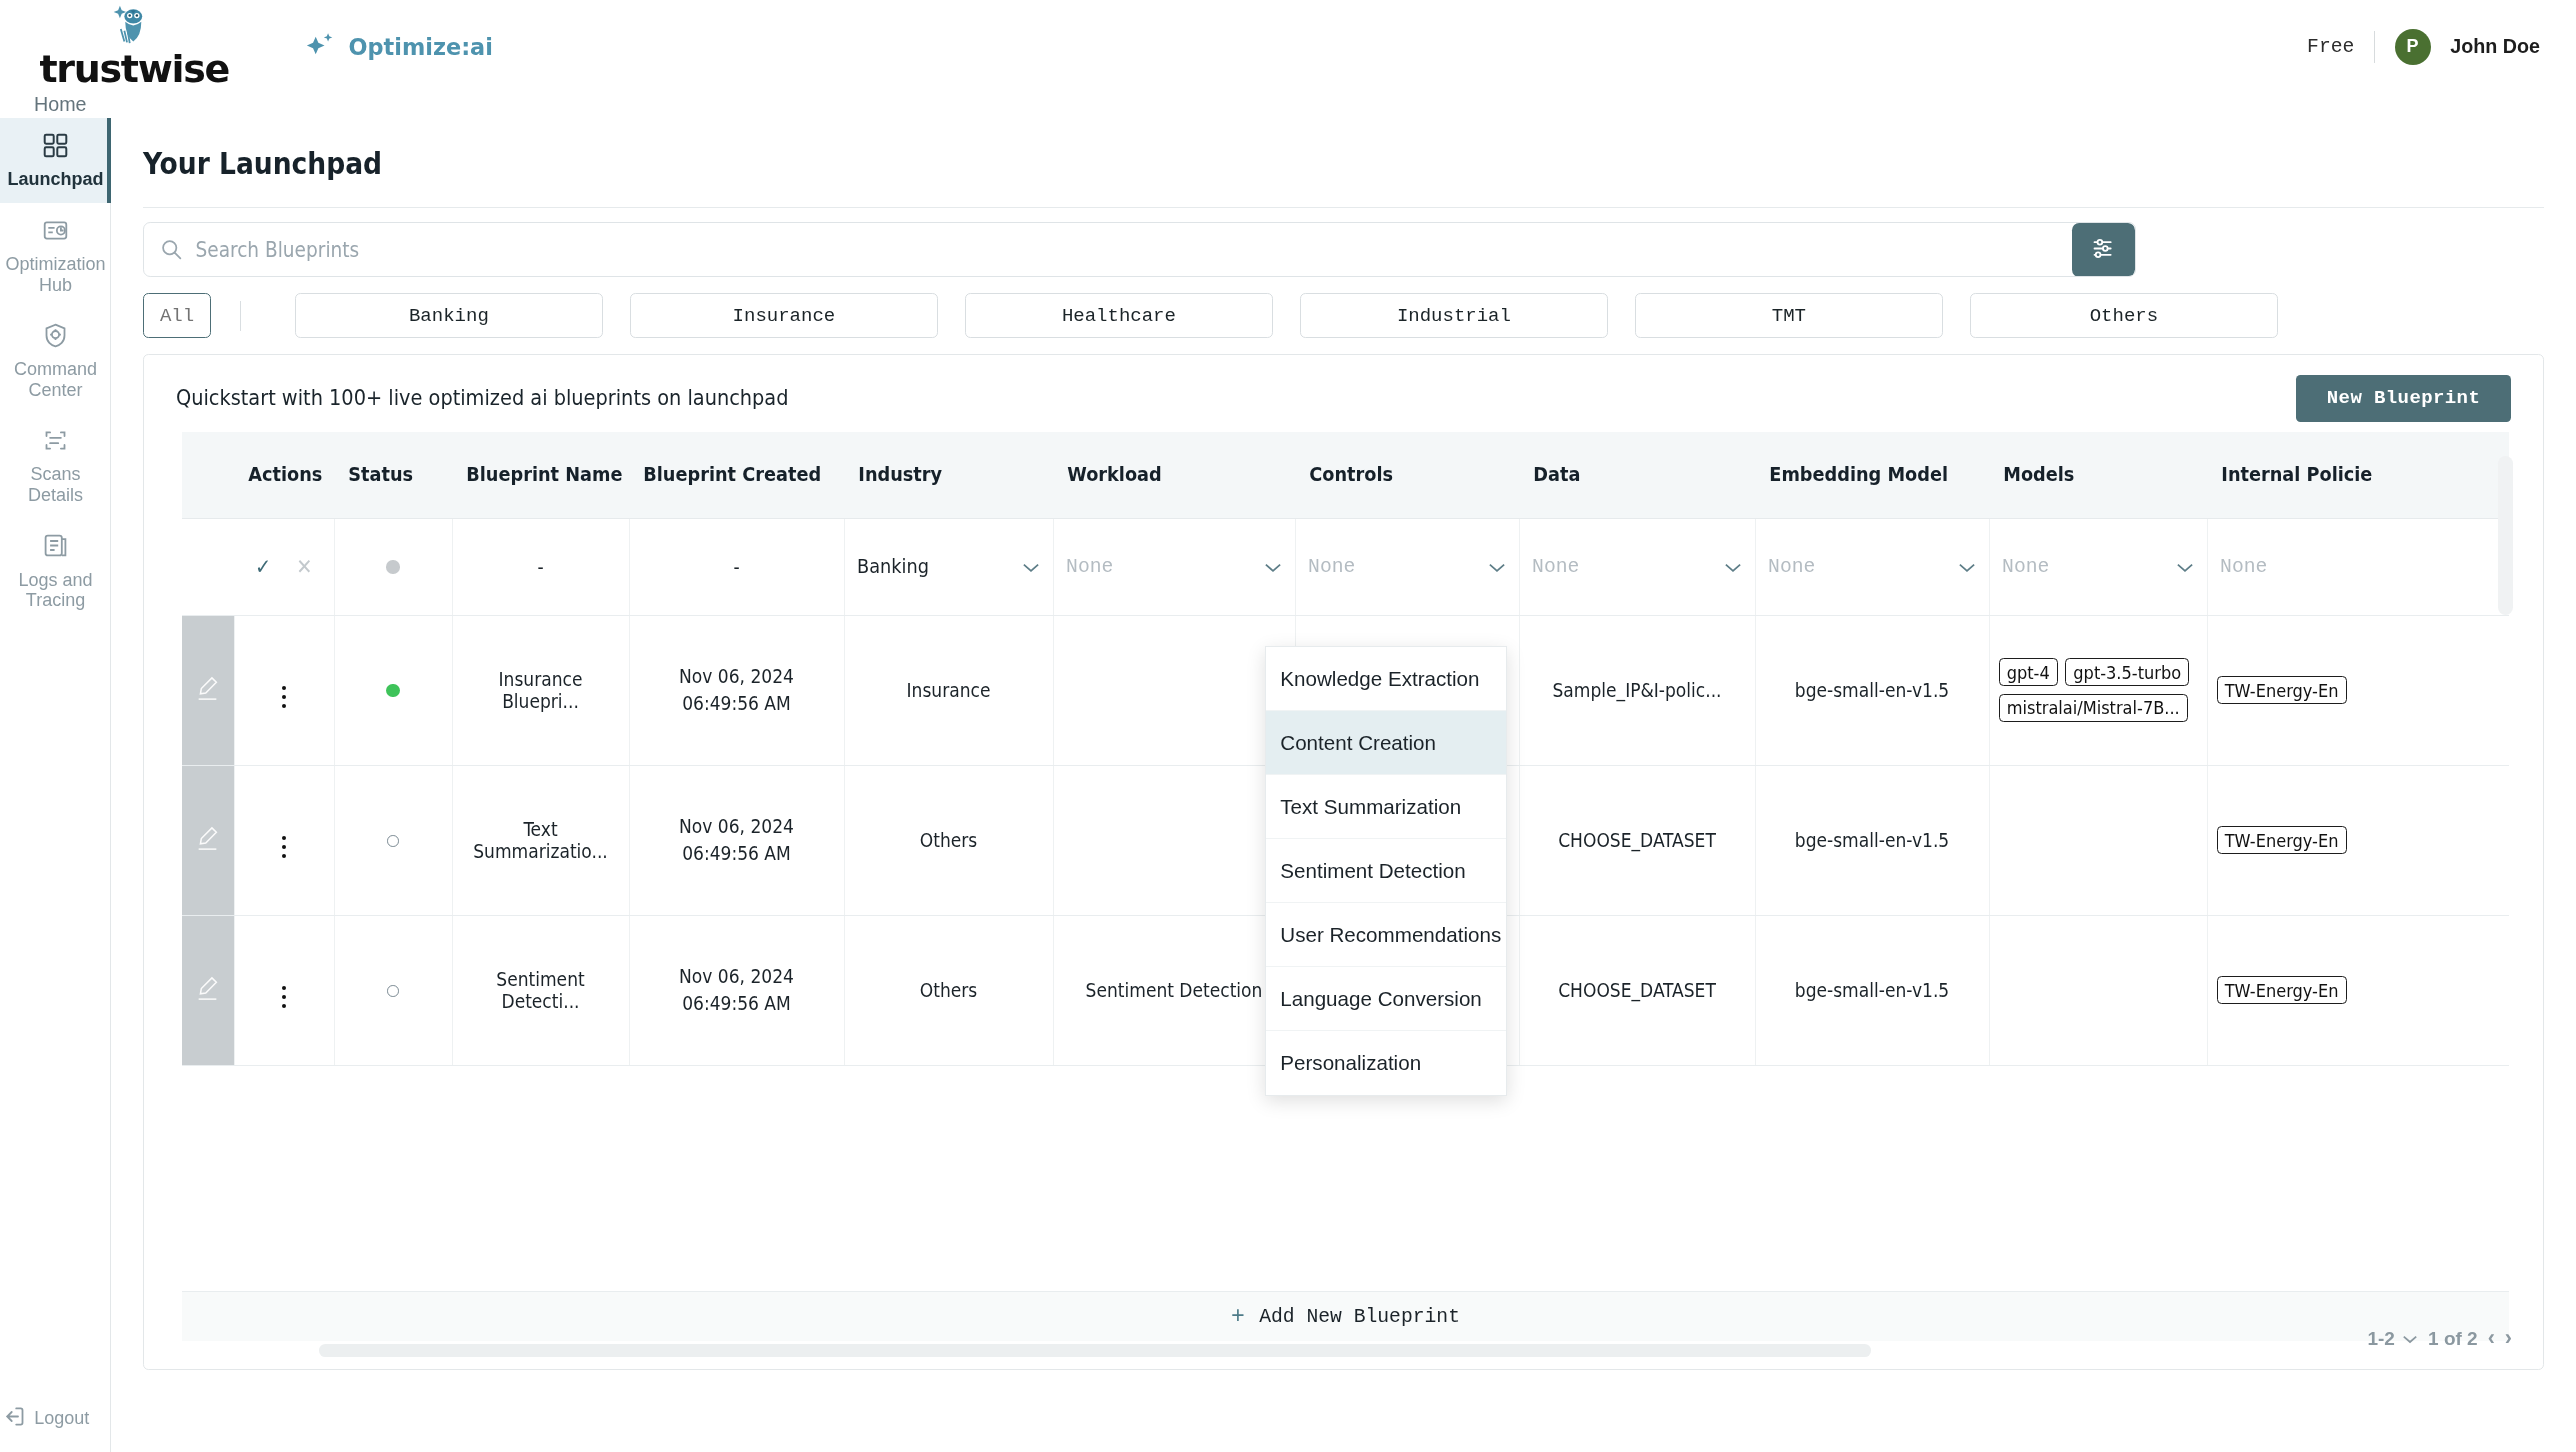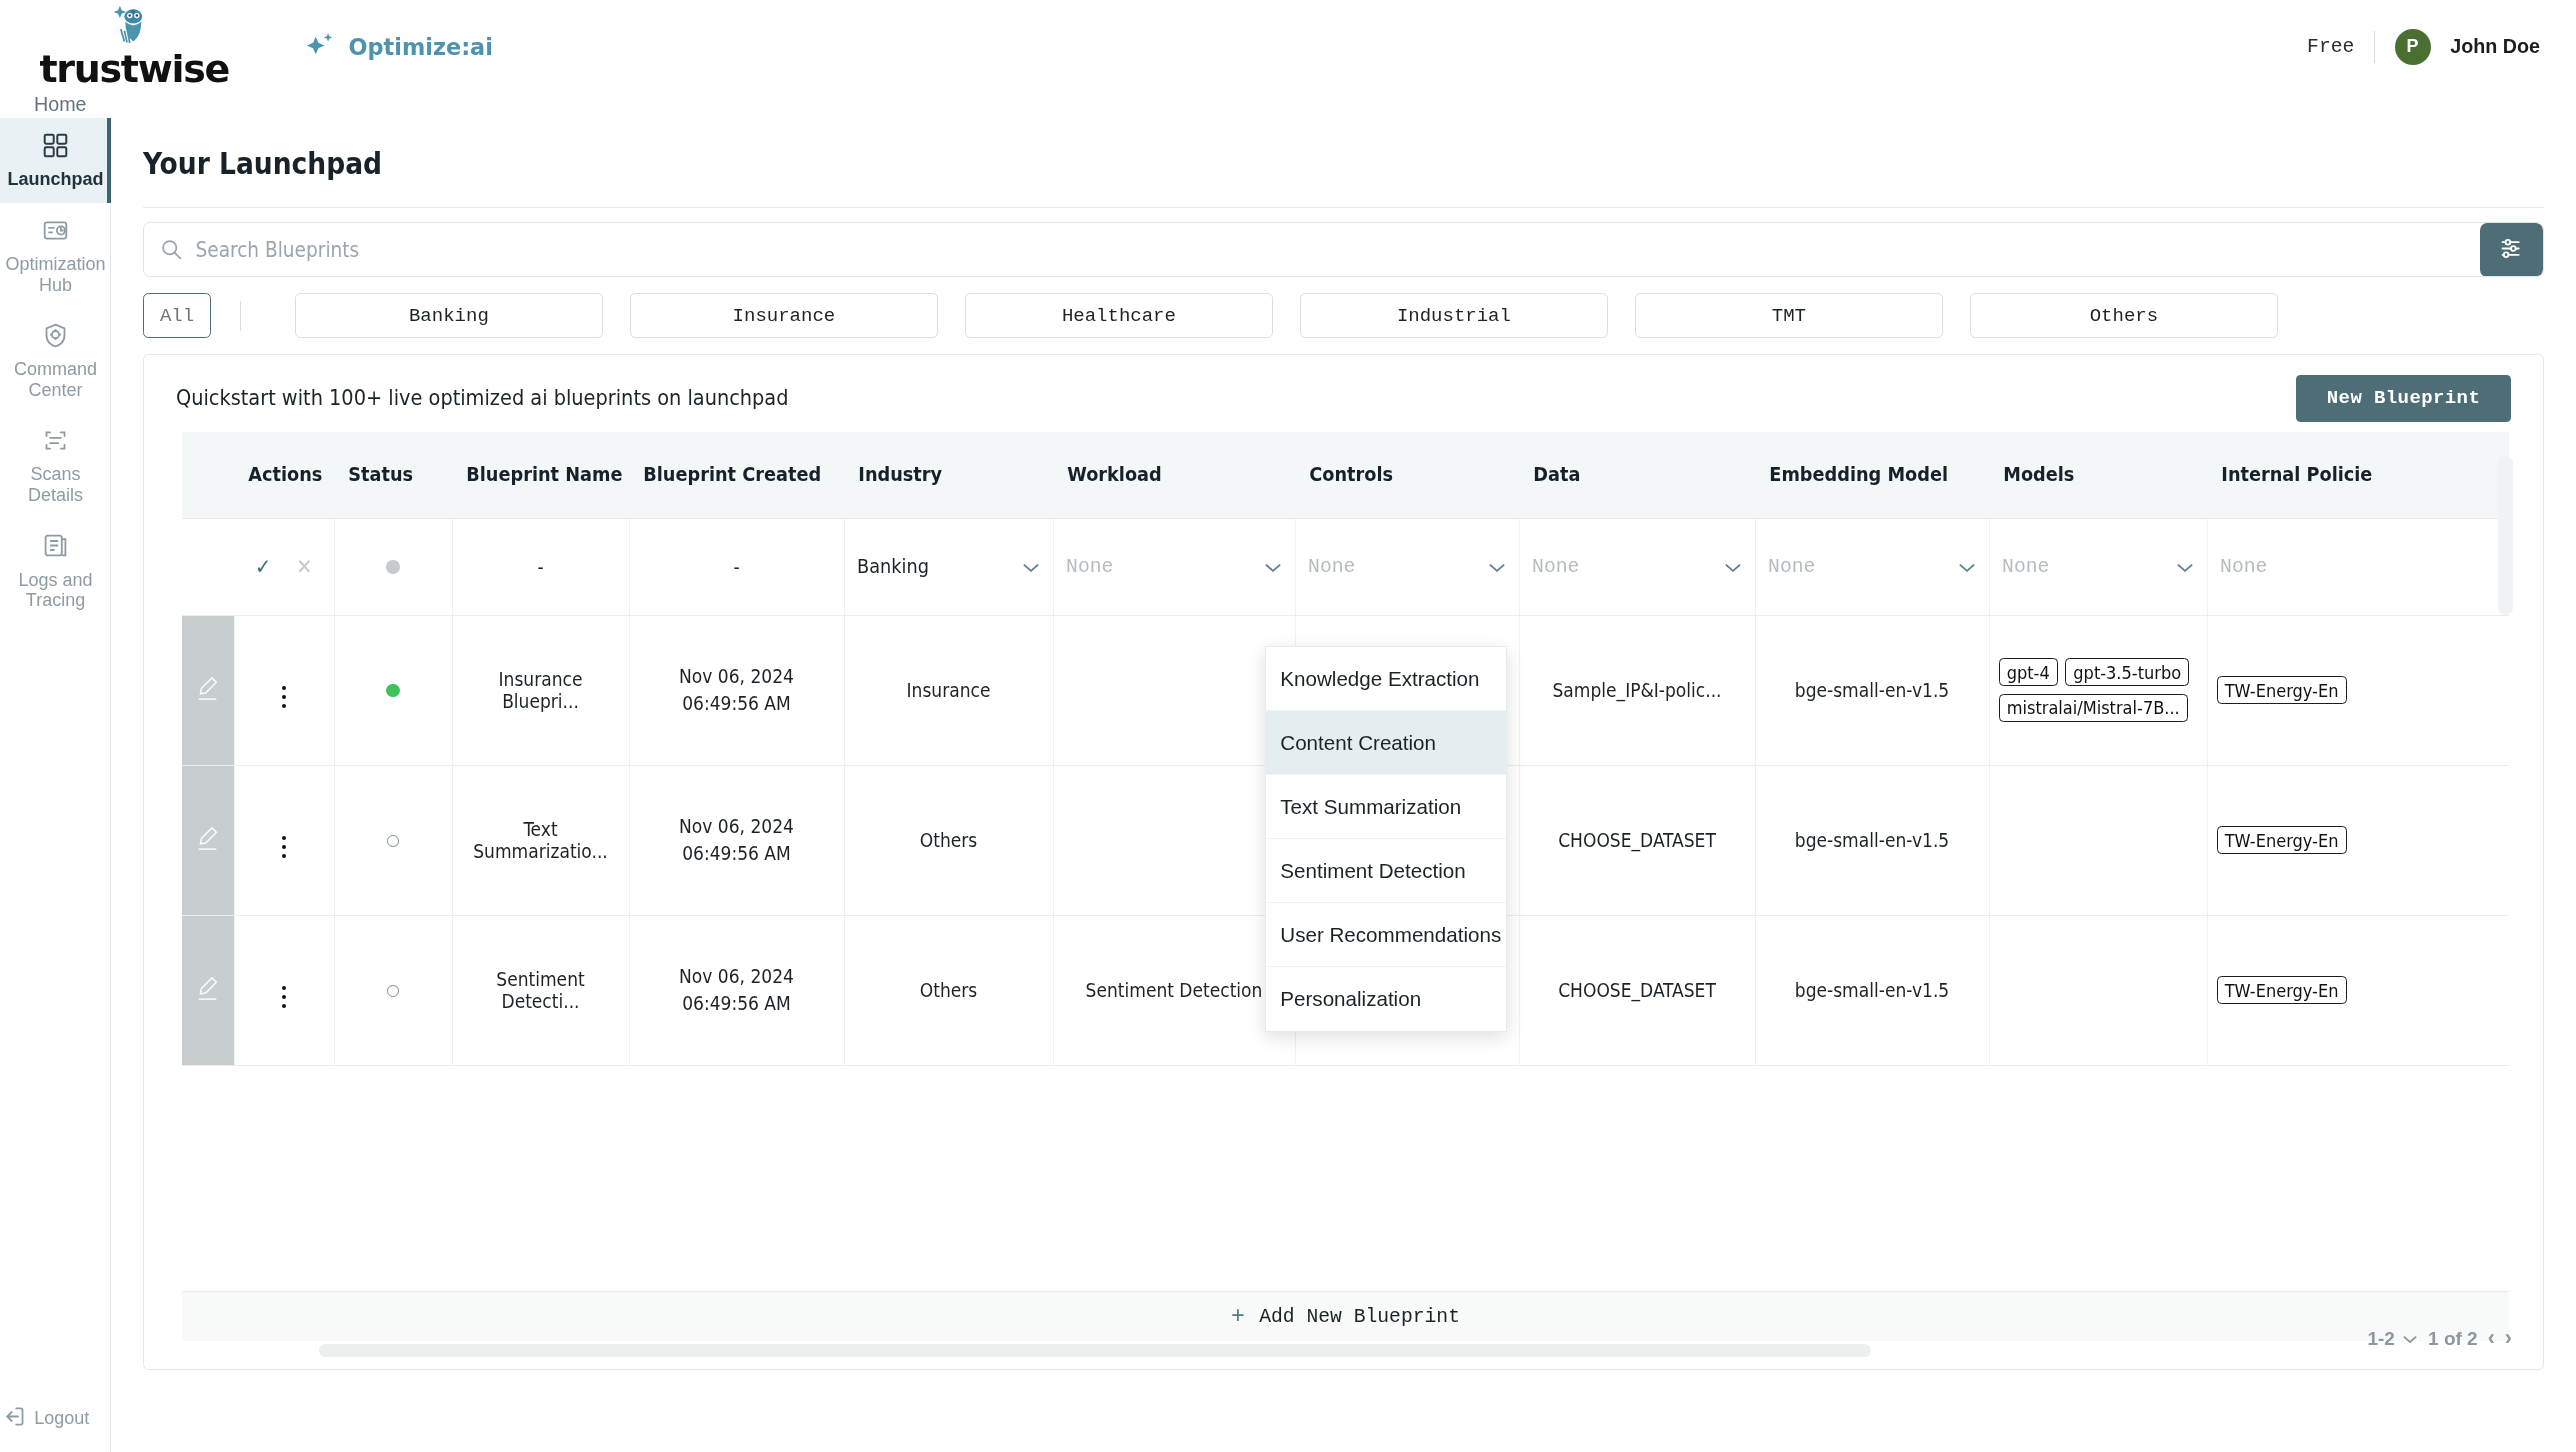--- a/index.html
+++ b/index.html
@@ -80,21 +80,21 @@
   #main { position: absolute; top: 118px; left: 111px; width: 2465px; height: 1335px; background: #fff; }
   #page-title {
     position: absolute; top: 29px; left: 32px;
     font-size: 29.5px; font-weight: 700; color: #17222a;
     font-family: "DejaVu Sans Condensed","DejaVu Sans", sans-serif;
   }
   #title-rule { position: absolute; top: 89px; left: 32px; width: 2401px; height: 0.9px; background: #e6eaec; }
 
   
   #searchrow {
-    position: absolute; top: 104px; left: 32px; width: 2401px; height: 55px;
+    position: absolute; top: 104px; left: 32px; width: 1993px; height: 55px;
     border: 0.9px solid #dfe4e7; border-radius: 7.2px; background: #fff;
     display: flex; align-items: center; overflow: hidden;
   }
   #search-icon { margin-left: 16px; width: 23px; height: 23px; }
   #search-input {
     flex: 1; border: 0; outline: none; background: transparent;
     font-size: 20.6px; color: #111; margin-left: 12.5px;
     font-family: "DejaVu Sans Condensed","DejaVu Sans", sans-serif;
   }
   #search-input::placeholder { color: #9aa6ae; }
@@ -649,15 +649,16 @@
 </main>
 
 <div id="vscroll-thumb"></div>
 
 <div id="workload-menu">
   <div class="menu-item">Knowledge Extraction</div>
   <div class="menu-item sel">Content Creation</div>
   <div class="menu-item">Text Summarization</div>
   <div class="menu-item">Sentiment Detection</div>
   <div class="menu-item">User Recommendations</div>
+  <div class="menu-item">Language Conversion</div>
   <div class="menu-item">Personalization</div>
 </div>
 
 
 </body></html>

